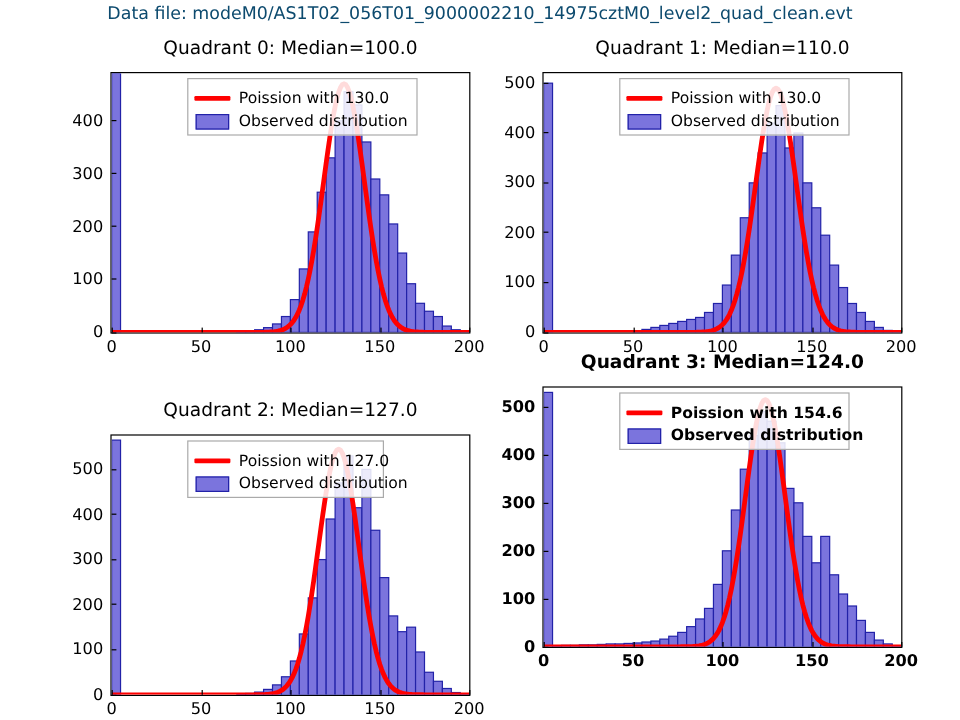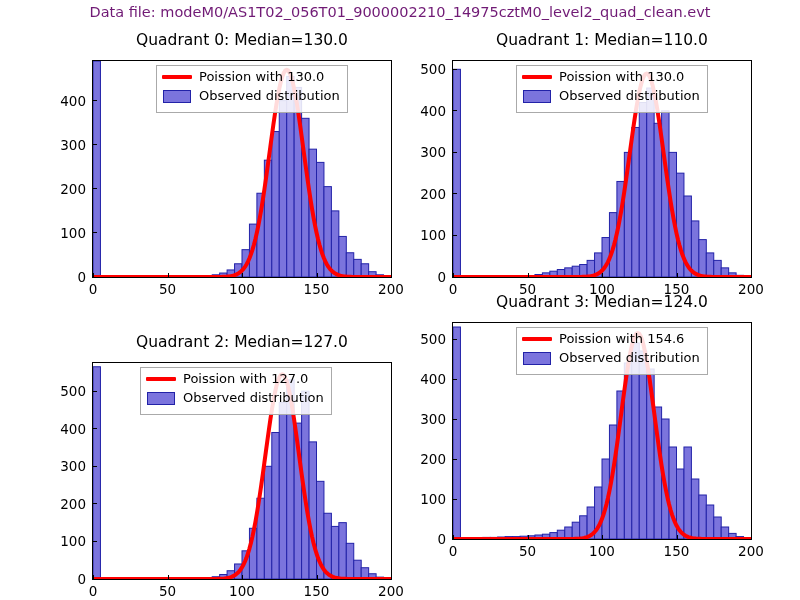--- a/index.html
+++ b/index.html
@@ -5,21 +5,21 @@
   html,body{margin:0;padding:0;}
   body{
     width:800px;height:600px;background:#ffffff;
     font-family:"DejaVu Sans","Liberation Sans",sans-serif;
     overflow:hidden;position:relative;
   }
   #figure{position:absolute;left:0;top:0;width:800px;height:600px;}
 
   .suptitle{
     position:absolute;left:0;top:4px;width:800px;text-align:center;
-    font-size:14.5px;color:#701a75;white-space:nowrap;
+    font-size:14.5px;color:#0c4a6e;white-space:nowrap;
   }
 
   .subplot{position:absolute;}
   .axes-title{
     position:absolute;left:0;width:100%;text-align:center;
     font-size:15.5px;color:#000;white-space:nowrap;
   }
   .plotbox{
     position:absolute;box-sizing:border-box;
     border:1px solid #000;background:#ffffff;overflow:hidden;
@@ -35,40 +35,40 @@
     white-space:nowrap;transform:translateX(-50%);
   }
   .tickmark{position:absolute;background:#000;}
 
   .legend{
     position:absolute;box-sizing:border-box;
     border:1px solid #aaaaaa;background:rgba(255,255,255,0.86);
     padding:4px 6px 4px 5px;
   }
   .legend-row{
-    display:flex;align-items:flex-start;height:19px;white-space:nowrap;
+    display:flex;align-items:flex-end;height:19px;white-space:nowrap;
   }
   .legend-key{
     width:30px;height:14px;margin-right:7px;flex:0 0 30px;
     display:flex;align-items:center;justify-content:center;
   }
   .key-line{width:30px;height:4px;background:#ff0000;border-radius:1px;}
   .key-patch{
     width:28px;height:13px;background:#7b74dd;
     border:1px solid #2222a8;box-sizing:border-box;
   }
   .legend-label{font-size:13px;color:#000;line-height:1;}
 </style>
 </head>
 <body>
 
 <div id="figure">
   <div class="suptitle">Data file: modeM0/AS1T02_056T01_9000002210_14975cztM0_level2_quad_clean.evt</div>
 <div class="subplot" style="left: 0px; top: 0px; width: 800px; height: 600px;">
-      <div class="axes-title" style="left: 92px; width: 300px; top: 31px;">Quadrant 0: Median=130.0</div>
+      <div class="axes-title" style="left: 92px; width: 300px; top: 31px;">Quadrant 0: Median=100.0</div>
       <div class="plotbox" style="left: 92px; top: 60px; width: 300px; height: 218px;">
         <svg class="plot-svg" width="298" height="216">
           <rect x="0" y="0" width="7.45" height="216" fill="#7b74dd" stroke="#2222a8" stroke-width="1"></rect>
           <rect x="104.3" y="215.11836734693878" width="7.450000000000003" height="0.8816326530612173" fill="#7b74dd" stroke="#2222a8" stroke-width="1"></rect>
           <rect x="111.75" y="214.67755102040817" width="7.450000000000003" height="1.322448979591826" fill="#7b74dd" stroke="#2222a8" stroke-width="1"></rect>
           <rect x="119.2" y="213.79591836734693" width="7.449999999999989" height="2.2040816326530717" fill="#7b74dd" stroke="#2222a8" stroke-width="1"></rect>
           <rect x="126.64999999999999" y="212.0326530612245" width="7.450000000000003" height="3.9673469387755063" fill="#7b74dd" stroke="#2222a8" stroke-width="1"></rect>
           <rect x="134.1" y="208.9469387755102" width="7.449999999999989" height="7.053061224489795" fill="#7b74dd" stroke="#2222a8" stroke-width="1"></rect>
           <rect x="141.54999999999998" y="202.77551020408163" width="7.450000000000017" height="13.224489795918373" fill="#7b74dd" stroke="#2222a8" stroke-width="1"></rect>
           <rect x="149" y="188.66938775510204" width="7.450000000000017" height="27.330612244897964" fill="#7b74dd" stroke="#2222a8" stroke-width="1"></rect>
@@ -253,36 +253,36 @@
       <div class="tickmark" style="left: 93px; top: 535px; width: 1px; height: 4px;"></div>
       <div class="xtick-label" style="left: 93px; top: 543px;">0</div>
       <div class="tickmark" style="left: 167.5px; top: 535px; width: 1px; height: 4px;"></div>
       <div class="xtick-label" style="left: 167.5px; top: 543px;">50</div>
       <div class="tickmark" style="left: 242px; top: 535px; width: 1px; height: 4px;"></div>
       <div class="xtick-label" style="left: 242px; top: 543px;">100</div>
       <div class="tickmark" style="left: 316.5px; top: 535px; width: 1px; height: 4px;"></div>
       <div class="xtick-label" style="left: 316.5px; top: 543px;">150</div>
       <div class="tickmark" style="left: 391px; top: 535px; width: 1px; height: 4px;"></div>
       <div class="xtick-label" style="left: 391px; top: 543px;">200</div>
-      <div class="legend" style="width: 192px; left: 140px; top: 327px;">
+      <div class="legend" style="width: 164px; left: 156px; top: 327px;">
         <div class="legend-row">
           <span class="legend-key">
             <span class="key-line"></span>
           </span>
           <span class="legend-label">Poission with 127.0</span>
         </div>
         <div class="legend-row">
           <span class="legend-key">
             <span class="key-patch"></span>
           </span>
           <span class="legend-label">Observed distribution</span>
         </div>
       </div>
     </div>
-    <div class="subplot" style="left: 0px; top: 0px; width: 800px; height: 512px;">
+    <div class="subplot" style="left: 0px; top: 0px; width: 800px; height: 512px; font-weight: bold;">
       <div class="axes-title" style="left: 452px; width: 300px; top: 293px;">Quadrant 3: Median=124.0</div>
       <div class="plotbox" style="left: 452px; top: 322px; width: 300px; height: 218px;">
         <svg class="plot-svg" width="298" height="216">
           <rect x="0" y="4" width="7.45" height="212" fill="#7b74dd" stroke="#2222a8" stroke-width="1"></rect>
           <rect x="7.45" y="215.2" width="7.45" height="0.8000000000000114" fill="#7b74dd" stroke="#2222a8" stroke-width="1"></rect>
           <rect x="14.9" y="214.8" width="7.4499999999999975" height="1.1999999999999886" fill="#7b74dd" stroke="#2222a8" stroke-width="1"></rect>
           <rect x="22.349999999999998" y="214.8" width="7.450000000000003" height="1.1999999999999886" fill="#7b74dd" stroke="#2222a8" stroke-width="1"></rect>
           <rect x="29.8" y="214.4" width="7.449999999999999" height="1.5999999999999943" fill="#7b74dd" stroke="#2222a8" stroke-width="1"></rect>
           <rect x="37.25" y="214.4" width="7.449999999999996" height="1.5999999999999943" fill="#7b74dd" stroke="#2222a8" stroke-width="1"></rect>
           <rect x="44.699999999999996" y="214" width="7.450000000000003" height="2" fill="#7b74dd" stroke="#2222a8" stroke-width="1"></rect>

